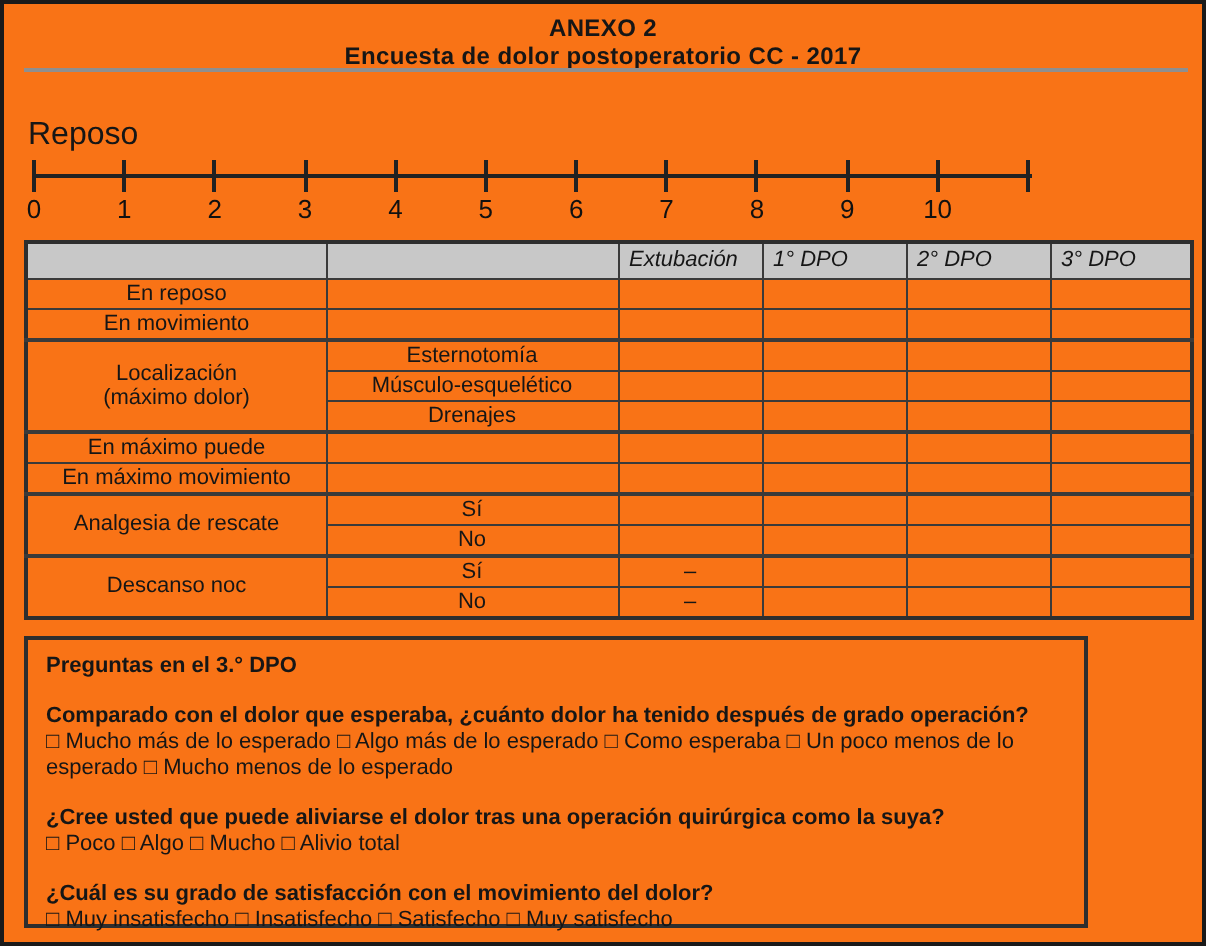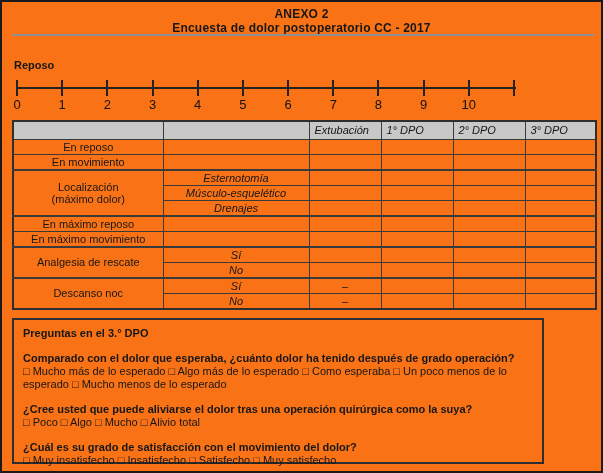--- a/index.html
+++ b/index.html
@@ -12,21 +12,21 @@
     font-family:"Liberation Sans","DejaVu Sans",sans-serif;
     color:#161616;
     overflow:hidden;
   }
   
   .title-block{position:absolute;left:0;top:5px;width:100%;text-align:center;}
   .title-line{font-size:12px;font-weight:bold;line-height:14px;letter-spacing:.2px;}
   .title-rule{position:absolute;left:10px;top:32px;width:582px;height:2px;background:#8f8f8f;}
   
   .scale{position:absolute;left:0;top:0;width:603px;height:118px;}
-  .scale-caption{position:absolute;left:12px;top:57px;font-size:11px;font-weight:bold;}
+  .scale-caption{position:absolute;left:12px;top:57px;font-size:16px;}
   .scale-line{position:absolute;left:15px;top:85px;width:499px;height:2px;background:#222;}
   .tick{position:absolute;top:78px;width:2px;height:16px;background:#222;}
   .tick-label{position:absolute;top:95px;width:22px;text-align:center;font-size:13px;color:#111;}
   
   table.grid{
     position:absolute;left:10px;top:118px;width:583px;
     border-collapse:collapse;table-layout:fixed;
     font-size:11px;
   }
   table.grid{border:2px solid #2e2e2e;}
@@ -34,21 +34,21 @@
     border:1px solid #3a3a3a;
     padding:0 5px;height:14px;line-height:13px;
     overflow:hidden;white-space:nowrap;
   }
   .grid thead th{
     height:17px;background:#c8c8c8;
     font-weight:normal;font-style:italic;text-align:left;
   }
   td.lbl{text-align:center;}
   td.lbl.multiline{white-space:pre-line;line-height:12px;}
-  td.opt{text-align:center;font-style:italic;}
+  td.opt{text-align:center;}
   td.cell{text-align:center;}
   tr.grp td{border-top-width:2px;}
   
   .qbox{
     position:absolute;left:10px;top:316px;width:532px;height:146px;
     box-sizing:border-box;border:2px solid #2e2e2e;
     padding:7px 9px 0 9px;font-size:11px;line-height:13px;
   }
   .qbox .section-title{margin:0;font-weight:bold;}
   .qbox .question{margin:12px 0 0 0;font-weight:bold;}
@@ -146,21 +146,21 @@
         <td class="cell"></td>
       </tr>
       <tr>
         <td class="opt">Drenajes</td>
         <td class="cell"></td>
         <td class="cell"></td>
         <td class="cell"></td>
         <td class="cell"></td>
       </tr>
       <tr class="grp">
-        <td class="lbl">En máximo reposo</td>
+        <td class="lbl">En máximo puede</td>
         <td class="opt"></td>
         <td class="cell"></td>
         <td class="cell"></td>
         <td class="cell"></td>
         <td class="cell"></td>
       </tr>
       <tr>
         <td class="lbl">En máximo movimiento</td>
         <td class="opt"></td>
         <td class="cell"></td>

